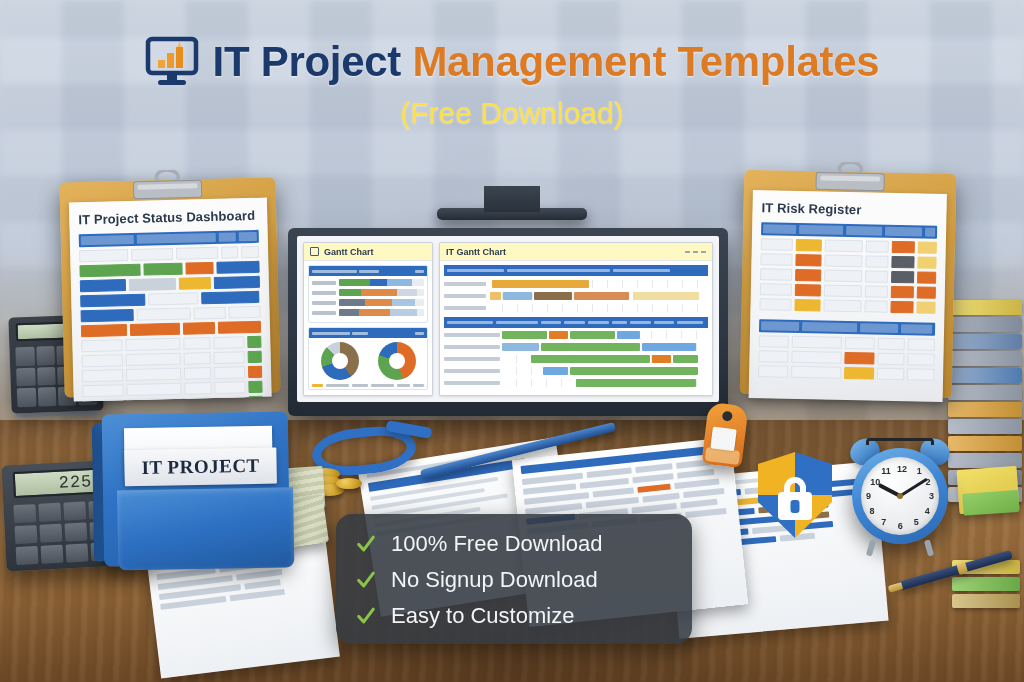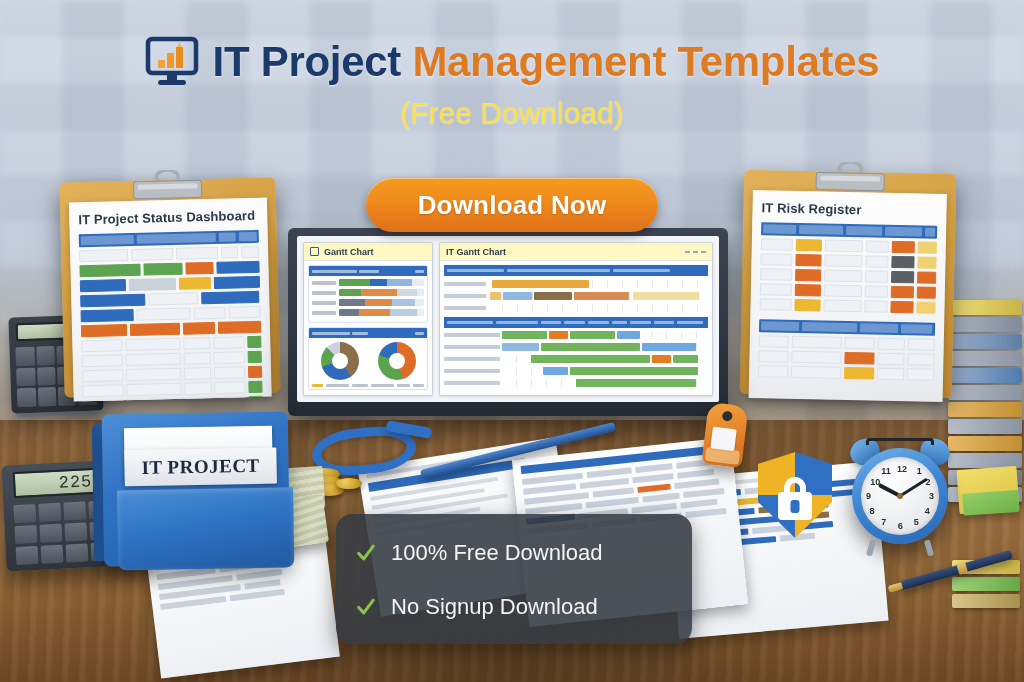--- a/index.html
+++ b/index.html
@@ -998,30 +998,35 @@
         <rect x="13" y="44" width="28" height="5" rx="2.5" fill="#1b3a6b"></rect>
       </svg>
       <span class="h-title">
         <span class="h-dark">IT Project</span>
         <span class="h-orange">Management Templates</span>
       </span>
     </div>
     <div class="h-sub">(Free Download)</div>
   </div>
 
-  <button class="cta">Download Now</button>
 
   <div class="features">
     <div class="feat">
       <svg class="check" viewBox="0 0 22 22">
         <path d="M3 11.5 L8.5 17.5 L19 3.5" fill="none" stroke="#8bc34a" stroke-width="3.4" stroke-linecap="round" stroke-linejoin="round"></path>
       </svg>
       <span class="txt">100% Free Download</span>
     </div>
     <div class="feat">
       <svg class="check" viewBox="0 0 22 22">
         <path d="M3 11.5 L8.5 17.5 L19 3.5" fill="none" stroke="#8bc34a" stroke-width="3.4" stroke-linecap="round" stroke-linejoin="round"></path>
       </svg>
       <span class="txt">No Signup Download</span>
     </div>
+    <div class="feat">
+      <svg class="check" viewBox="0 0 22 22">
+        <path d="M3 11.5 L8.5 17.5 L19 3.5" fill="none" stroke="#8bc34a" stroke-width="3.4" stroke-linecap="round" stroke-linejoin="round"></path>
+      </svg>
+      <span class="txt">Easy to Customize</span>
+    </div>
   </div>
 
 </div>
 
 </body></html>

